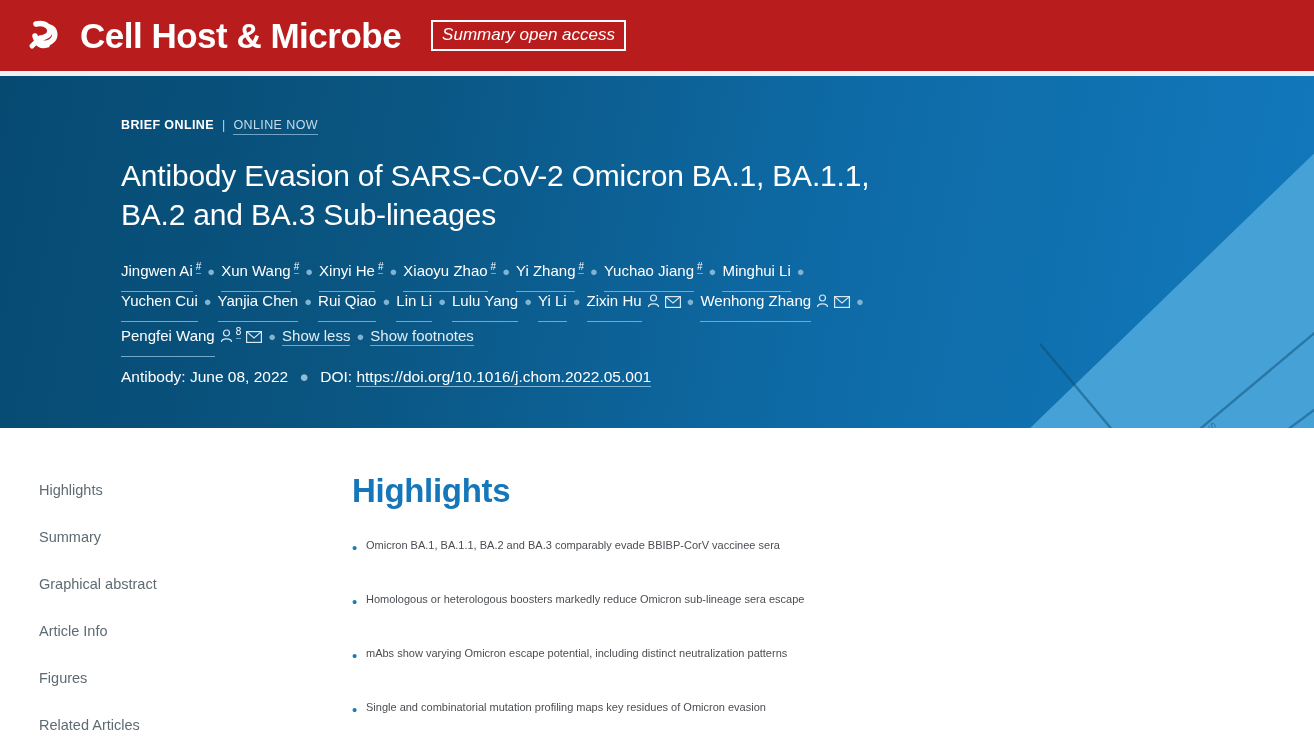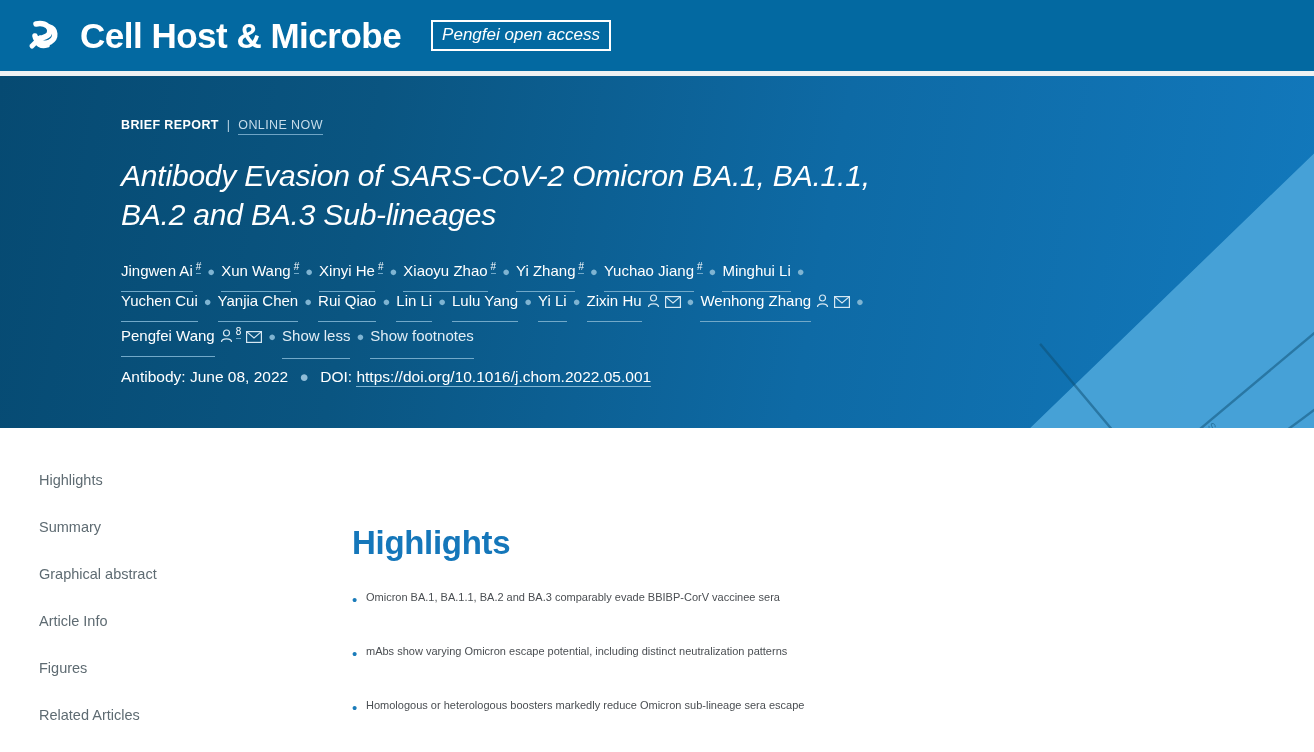--- a/index.html
+++ b/index.html
@@ -9,21 +9,21 @@
     width: 1314px; height: 752px;
     overflow: hidden;
     background: #ffffff;
     font-family: "Liberation Sans", sans-serif;
   }
 
   
   #journal-bar {
     position: relative;
     height: 71px;
-    background: #0369a1;
+    background: #b91c1c;
     display: flex;
     align-items: center;
     padding-left: 22px;
   }
   #journal-logo { width: 44px; height: 44px; flex: 0 0 auto; }
   #journal-title {
     color: #ffffff;
     font-size: 35px;
     font-weight: bold;
     letter-spacing: -0.5px;
@@ -98,21 +98,20 @@
   }
 
   #article-title {
     color: #ffffff;
     font-size: 30px;
     font-weight: normal;
     line-height: 1.30;
     margin: 0 0 18px 0;
     max-width: 760px;
     letter-spacing: -0.2px;
-    font-style: italic;
   }
 
   
   #authors {
     max-width: 790px;
     line-height: 29px;
     font-size: 15px;
     color: #ffffff;
     margin-bottom: 8px;
   }
@@ -137,21 +136,21 @@
     font-size: 13px;
   }
   .author-icon {
     display: inline-block;
     vertical-align: -2px;
     margin-left: 5px;
   }
   .show-link {
     color: #e2eef6;
     border-bottom: 1px solid #72a9c9;
-    padding-bottom: 14px;
+    padding-bottom: 1px;
     cursor: pointer;
     white-space: nowrap;
     text-align: center;
   }
 
   
   #pub-line {
     margin-top: 16px;
     color: #ffffff;
     font-size: 15.5px;
@@ -163,21 +162,20 @@
     border-bottom: 1px solid #7fb4d2;
     padding-bottom: 1px;
     cursor: pointer;
   }
 
   
   #body-area {
     display: flex;
     background: #ffffff;
     height: 324px;
-    align-items: flex-end;
   }
   #sidebar {
     width: 320px;
     flex: 0 0 320px;
     padding: 52px 0 0 39px;
   }
   .side-item {
     color: #5e6b72;
     font-size: 14.5px;
     line-height: 1.38;
@@ -217,21 +215,21 @@
 
 <div id="journal-bar">
   <span id="journal-logo">
     <svg viewBox="0 0 44 44" width="44" height="44" aria-hidden="true">
       <path d="M14 10 C24 8, 30 14, 27 20 C25 24, 18 23, 16 26 C14 29, 19 33, 25 31" fill="none" stroke="#ffffff" stroke-width="5.5" stroke-linecap="round"></path>
       <path d="M27 13 C34 15, 35 24, 28 28 C22 31, 14 28, 13 22" fill="none" stroke="#ffffff" stroke-width="5.5" stroke-linecap="round"></path>
       <path d="M10 32 L18 24" stroke="#ffffff" stroke-width="5" stroke-linecap="round"></path>
     </svg>
   </span>
   <span id="journal-title">Cell Host &amp; Microbe</span>
-  <span id="open-access-badge">Pengfei open access</span>
+  <span id="open-access-badge">Summary open access</span>
 </div>
 <div id="bar-separator"></div>
 
 <div id="hero">
 
   <div id="hero-wedge">
     <div id="hero-wedge-shape"></div>
     <svg id="hero-wedge-art" viewBox="0 0 300 300">
       <g fill="none" stroke="#0e4f73" stroke-width="2.4">
         <path d="M30 10 L30 150 Q30 178 58 178 L268 178"></path>
@@ -244,21 +242,21 @@
         <text x="252" y="206">Dis</text>
         <text x="96" y="246" transform="rotate(-90 96 246)">Omicron</text>
         <text x="112" y="250" transform="rotate(-90 112 250)">sublineages</text>
       </g>
     </svg>
   </div>
 
   <div id="hero-inner">
 
     <div id="kicker">
-      <span class="kicker-type">BRIEF REPORT</span>
+      <span class="kicker-type">BRIEF ONLINE</span>
       <span class="kicker-sep">|</span>
       <span class="kicker-status">ONLINE NOW</span>
     </div>
 
     <h1 id="article-title">Antibody Evasion of SARS-CoV-2 Omicron BA.1, BA.1.1, BA.2 and BA.3 Sub-lineages</h1>
 
     <div id="authors">
       
       <span><span class="author-name">Jingwen Ai</span><sup class="author-sup">#</sup></span><span class="author-dot">●</span><span><span class="author-name">Xun Wang</span><sup class="author-sup">#</sup></span><span class="author-dot">●</span><span><span class="author-name">Xinyi He</span><sup class="author-sup">#</sup></span><span class="author-dot">●</span><span><span class="author-name">Xiaoyu Zhao</span><sup class="author-sup">#</sup></span><span class="author-dot">●</span><span><span class="author-name">Yi Zhang</span><sup class="author-sup">#</sup></span><span class="author-dot">●</span><span><span class="author-name">Yuchao Jiang</span><sup class="author-sup">#</sup></span><span class="author-dot">●</span><span><span class="author-name">Minghui Li</span></span><span class="author-dot">●</span>
       <br>
@@ -305,17 +303,18 @@
     <div class="side-item">Summary</div>
     <div class="side-item">Graphical abstract</div>
     <div class="side-item">Article Info</div>
     <div class="side-item">Figures</div>
     <div class="side-item">Related Articles</div>
   </nav>
 
   <section id="main-col">
     <h2 id="highlights-heading">Highlights</h2>
     <div class="highlight-item">Omicron BA.1, BA.1.1, BA.2 and BA.3 comparably evade BBIBP-CorV vaccinee sera</div>
+    <div class="highlight-item">Homologous or heterologous boosters markedly reduce Omicron sub-lineage sera escape</div>
     <div class="highlight-item">mAbs show varying Omicron escape potential, including distinct neutralization patterns</div>
-    <div class="highlight-item">Homologous or heterologous boosters markedly reduce Omicron sub-lineage sera escape</div>
+    <div class="highlight-item">Single and combinatorial mutation profiling maps key residues of Omicron evasion</div>
   </section>
 
 </div>
 
 </body></html>

